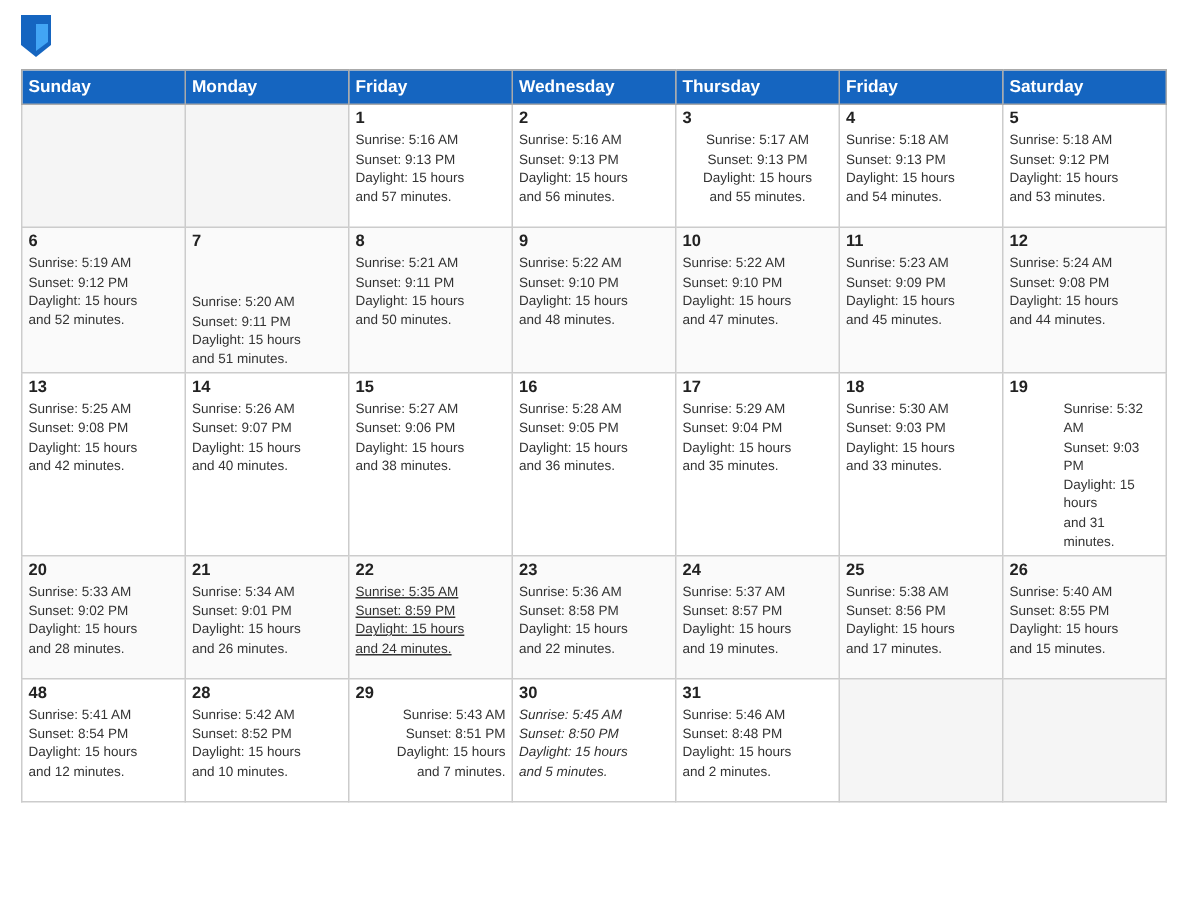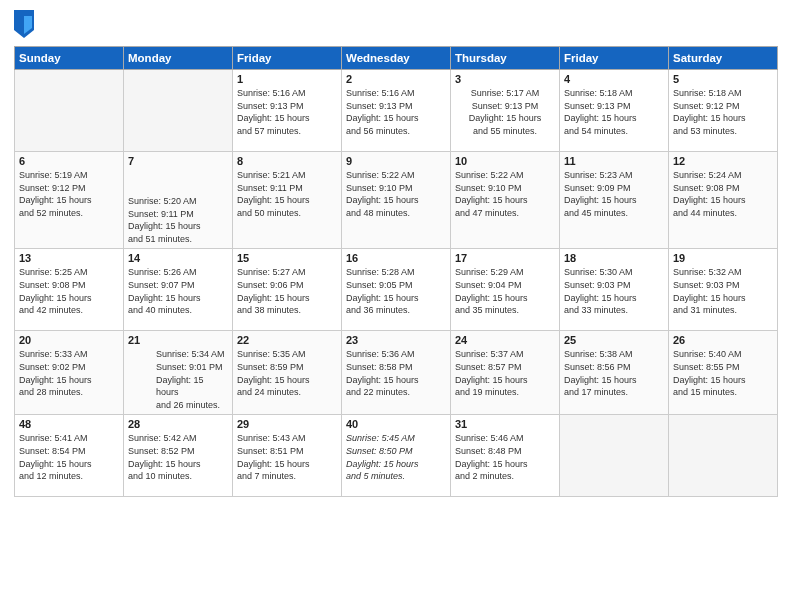--- a/index.html
+++ b/index.html
@@ -264,44 +264,44 @@
           </td>
           <td>
             <span class="day-number">18</span>
             <div class="day-info" style="white-space: pre-line;">Sunrise: 5:30 AM
 Sunset: 9:03 PM
 Daylight: 15 hours
 and 33 minutes.</div>
           </td>
           <td>
             <span class="day-number">19</span>
-            <div class="day-info" style="white-space: pre-line;">Sunrise: 5:32 AM
+            <div class="day-info" style="white-space: pre-line; margin-left: 36px;">Sunrise: 5:32 AM
 Sunset: 9:03 PM
 Daylight: 15 hours
 and 31 minutes.</div>
           </td>
         </tr>
         <tr>
           <td>
             <span class="day-number">20</span>
             <div class="day-info" style="white-space: pre-line;">Sunrise: 5:33 AM
 Sunset: 9:02 PM
 Daylight: 15 hours
 and 28 minutes.</div>
           </td>
           <td>
             <span class="day-number">21</span>
-            <div class="day-info" style="white-space: pre-line; margin-left: 28px;">Sunrise: 5:34 AM
+            <div class="day-info" style="white-space: pre-line;">Sunrise: 5:34 AM
 Sunset: 9:01 PM
 Daylight: 15 hours
 and 26 minutes.</div>
           </td>
           <td>
             <span class="day-number">22</span>
-            <div class="day-info" style="white-space: pre-line;">Sunrise: 5:35 AM
+            <div class="day-info" style="white-space: pre-line; text-decoration: underline;">Sunrise: 5:35 AM
 Sunset: 8:59 PM
 Daylight: 15 hours
 and 24 minutes.</div>
           </td>
           <td>
             <span class="day-number">23</span>
             <div class="day-info" style="white-space: pre-line;">Sunrise: 5:36 AM
 Sunset: 8:58 PM
 Daylight: 15 hours
 and 22 minutes.</div>
@@ -338,27 +338,27 @@
           </td>
           <td>
             <span class="day-number">28</span>
             <div class="day-info" style="white-space: pre-line;">Sunrise: 5:42 AM
 Sunset: 8:52 PM
 Daylight: 15 hours
 and 10 minutes.</div>
           </td>
           <td>
             <span class="day-number">29</span>
-            <div class="day-info" style="white-space: pre-line;">Sunrise: 5:43 AM
+            <div class="day-info" style="white-space: pre-line; text-align: right;">Sunrise: 5:43 AM
 Sunset: 8:51 PM
 Daylight: 15 hours
 and 7 minutes.</div>
           </td>
           <td>
-            <span class="day-number">40</span>
+            <span class="day-number">30</span>
             <div class="day-info" style="white-space: pre-line; font-style: italic;">Sunrise: 5:45 AM
 Sunset: 8:50 PM
 Daylight: 15 hours
 and 5 minutes.</div>
           </td>
           <td>
             <span class="day-number">31</span>
             <div class="day-info" style="white-space: pre-line;">Sunrise: 5:46 AM
 Sunset: 8:48 PM
 Daylight: 15 hours

